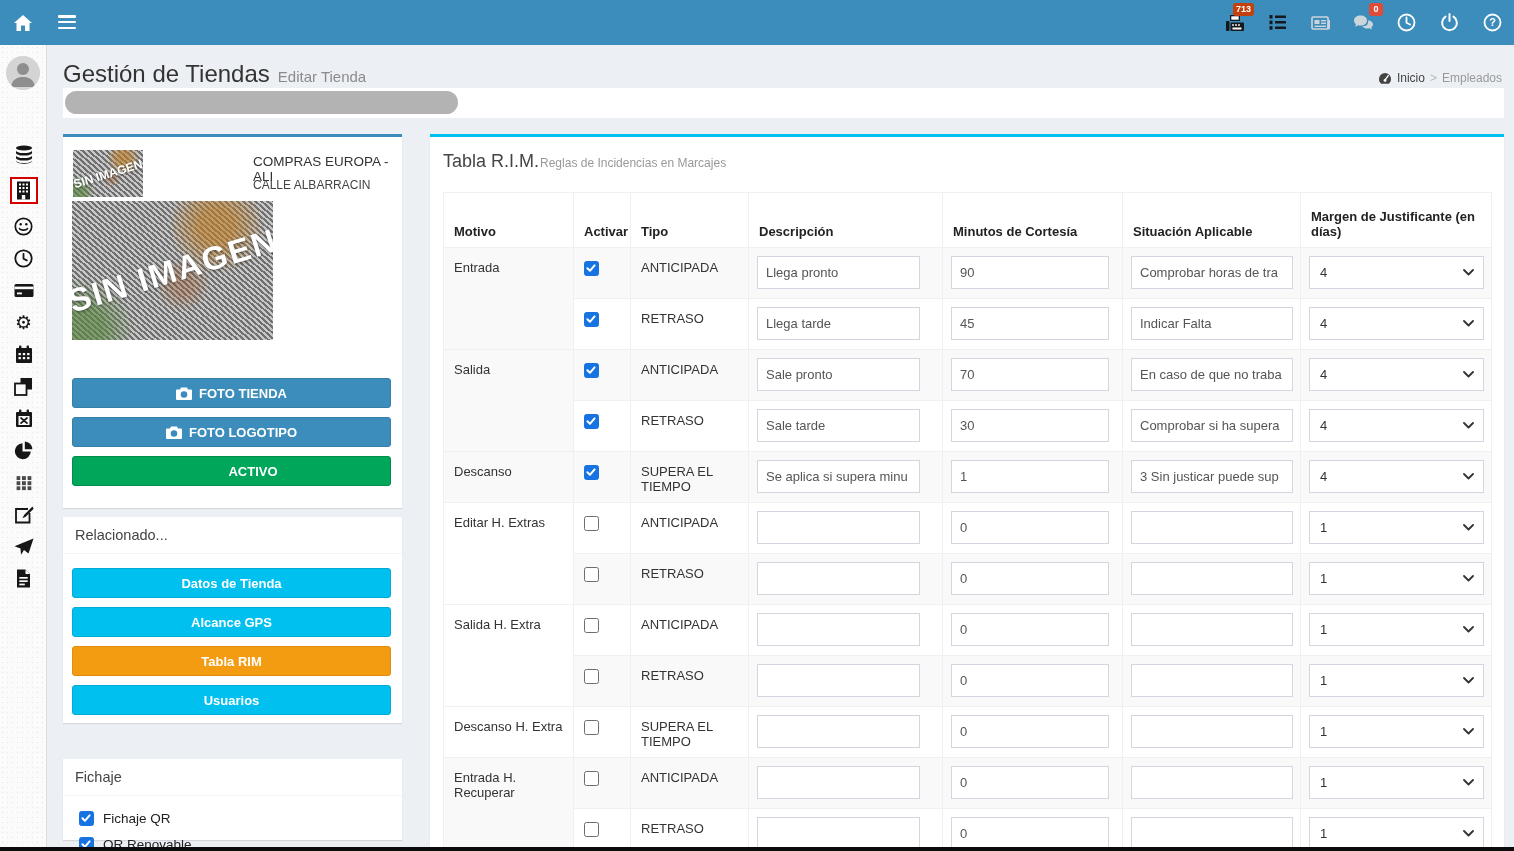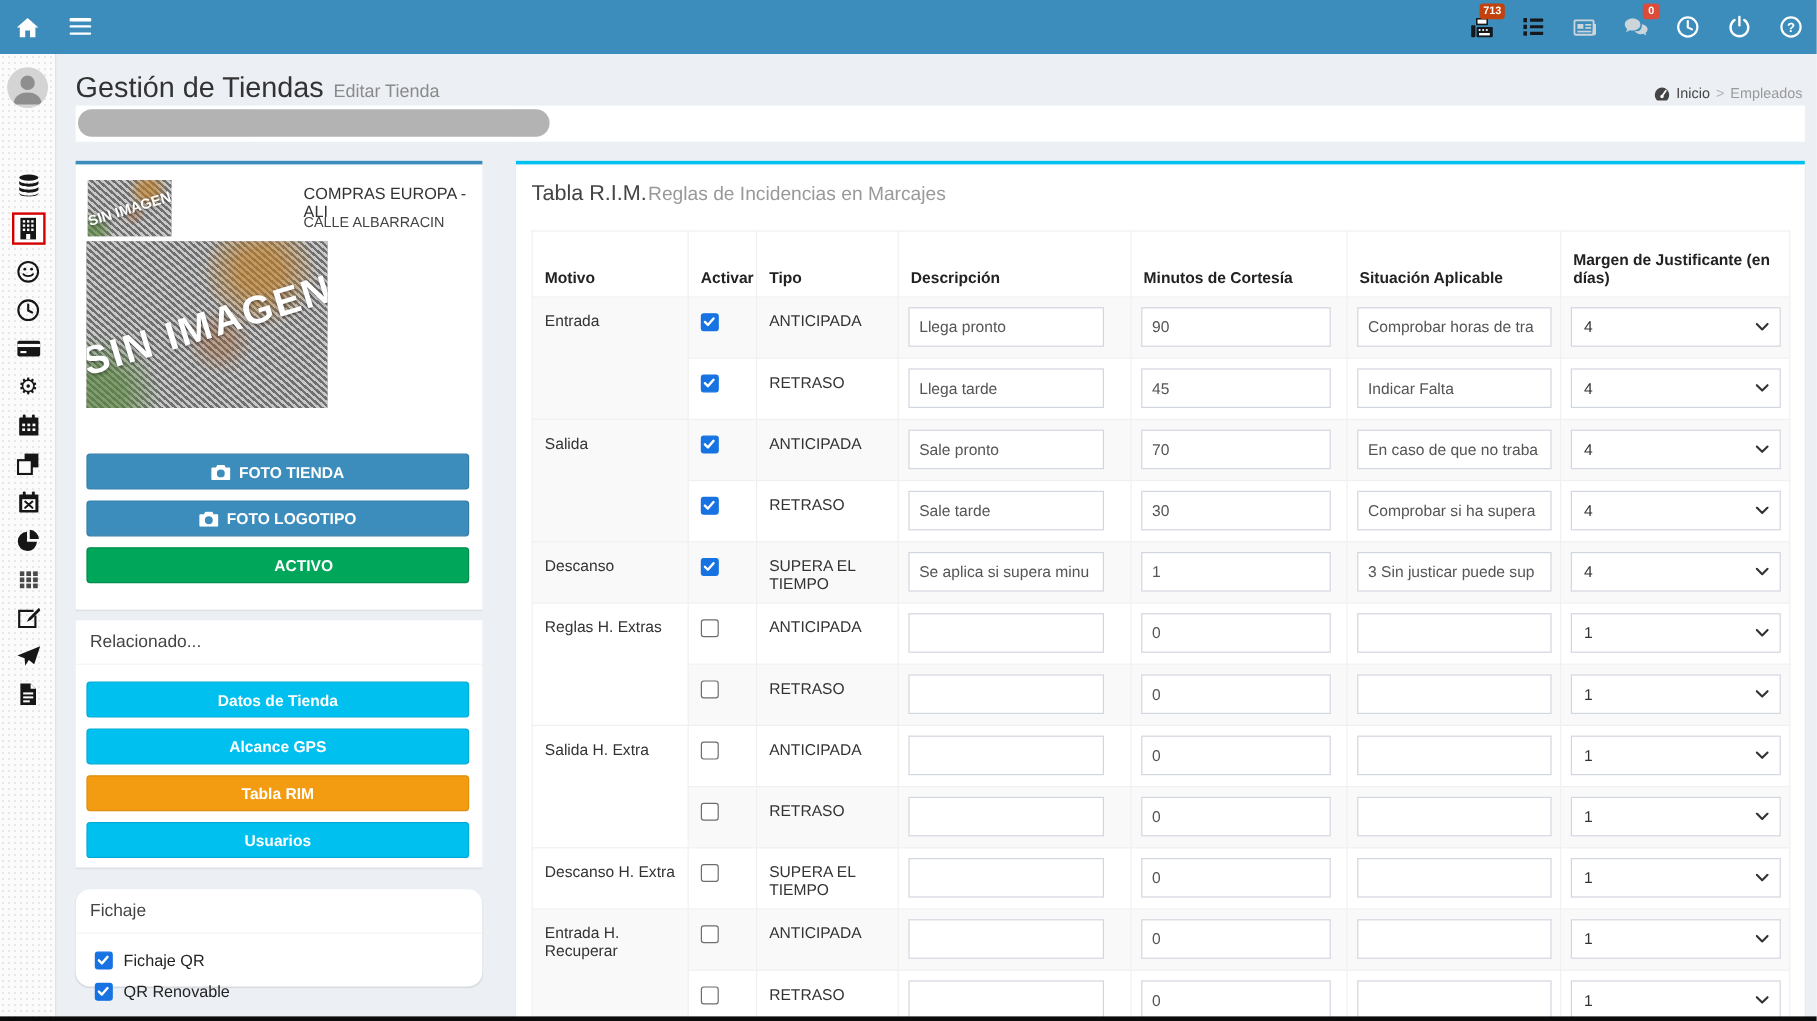--- a/index.html
+++ b/index.html
@@ -39,21 +39,21 @@
   .breadcrumb .crumb-current { color:#999; }
   .white-strip { position:absolute; left:63px; top:88px; width:1441px; height:30px; background:#fff; z-index:4; }
   .redacted-pill { position:absolute; left:2px; top:3px; width:393px; height:23px; border-radius:12px; background:#b3b3b3; }
   
   .card { position:absolute; background:#fff; box-shadow:0 1px 1px rgba(0,0,0,.1); }
   .card-top-blue { border-top:3px solid #3c8dbc; }
   .card-top-cyan { border-top:3px solid #00c0ef; }
   .card-header { padding:10px 12px; font-size:14.5px; color:#444; border-bottom:1px solid #f4f4f4; }
   #store-card   { left:63px; top:134px; width:339px; height:374px; }
   #related-card { left:63px; top:517px; width:339px; height:206px; }
-  #fichaje-card { left:63px; top:741px; width:339px; height:81px;border-radius:12px; }
+  #fichaje-card { left:63px; top:759px; width:339px; height:81px; }
   #rim-card     { left:430px; top:134px; width:1074px; height:717px; overflow:hidden; }
   
   .noise {
     background:
       radial-gradient(circle at 72% 18%, rgba(193,124,32,.6) 0 9%, transparent 26%),
       radial-gradient(circle at 55% 60%, rgba(160,90,40,.35) 0 7%, transparent 20%),
       radial-gradient(circle at 6% 92%, rgba(88,134,62,.65) 0 8%, transparent 22%),
       repeating-linear-gradient(41deg, #6f6f6f 0 2px, #c8c8c8 2px 4px),
       repeating-linear-gradient(-37deg, rgba(120,110,95,.55) 0 3px, rgba(70,70,75,.55) 3px 5px),
       repeating-linear-gradient(87deg, rgba(40,45,50,.5) 0 1px, rgba(210,210,205,.5) 1px 3px);
@@ -78,21 +78,21 @@
   .rel-btns .btn { position:static; width:319px; margin:0 0 9px 9px; }
   .rel-btns { padding-top:14px; }
   
   .cb { width:15px; height:15px; border:1.5px solid #6d6d6d; border-radius:2.5px; background:#fff; flex:0 0 auto; cursor:pointer; }
   .cb.checked { background:#1673e1; border-color:#1673e1; }
   .cb svg { display:block; }
   .fich-item { display:flex; align-items:center; gap:9px; margin:0 0 11px 16px; font-size:13.5px; color:#222; }
   #fichaje-items { padding-top:15px; }
   
   .rim-title { padding:14px 13px 6px 13px; font-size:18px; color:#444; }
-  .rim-sub { font-size:16px; color:#999; margin-left:1px; }
+  .rim-sub { font-size:12px; color:#999; margin-left:1px; }
   table.rim { border-collapse:collapse; table-layout:fixed; width:1048px; margin:14px 0 0 13px; background:#fff; }
   .rim th, .rim td { border:1px solid #f0f0f0; font-size:13px; }
   .rim th { height:55px; vertical-align:bottom; text-align:left; padding:8px 10px; font-weight:bold; color:#222; background:#fff; }
   .rim td { height:51px; vertical-align:top; padding:8px; }
   .rim td.txt { padding:12px 10px 8px 10px; color:#333; }
   .rim td.cbcell { padding-top:13px; padding-left:10px; }
   .tbl-input { height:33px; border:1px solid #d2d6de; background:#fff; padding:6px 8px; font-size:13px;
     color:#555; font-family:"Liberation Sans", sans-serif; outline:none; display:block; }
   .in-desc { width:163px; } .in-min { width:158px; } .in-sit { width:162px; }
   .sel { position:relative; width:175px; height:33px; border:1px solid #d2d6de; background:#fff; cursor:pointer;
@@ -558,21 +558,21 @@
           <td>
             <div class="sel">
               <span>4</span>
               <svg width="11" height="7" viewBox="0 0 11 7">
                 <path d="M1 1 L5.5 5.5 L10 1" stroke="#333" stroke-width="1.8" fill="none" stroke-linecap="round" stroke-linejoin="round"></path>
               </svg>
             </div>
           </td>
         </tr>
         <tr class="white-bg">
-          <td class="txt white-bg" rowspan="2">Reglas H. Extras</td>
+          <td class="txt white-bg" rowspan="2">Editar H. Extras</td>
           <td class="cbcell">
             <div class="cb"></div>
           </td>
           <td class="txt">ANTICIPADA</td>
           <td>
             <input type="text" class="tbl-input in-desc" style="">
           </td>
           <td>
             <input type="text" class="tbl-input in-min" value="0" style="">
           </td>

